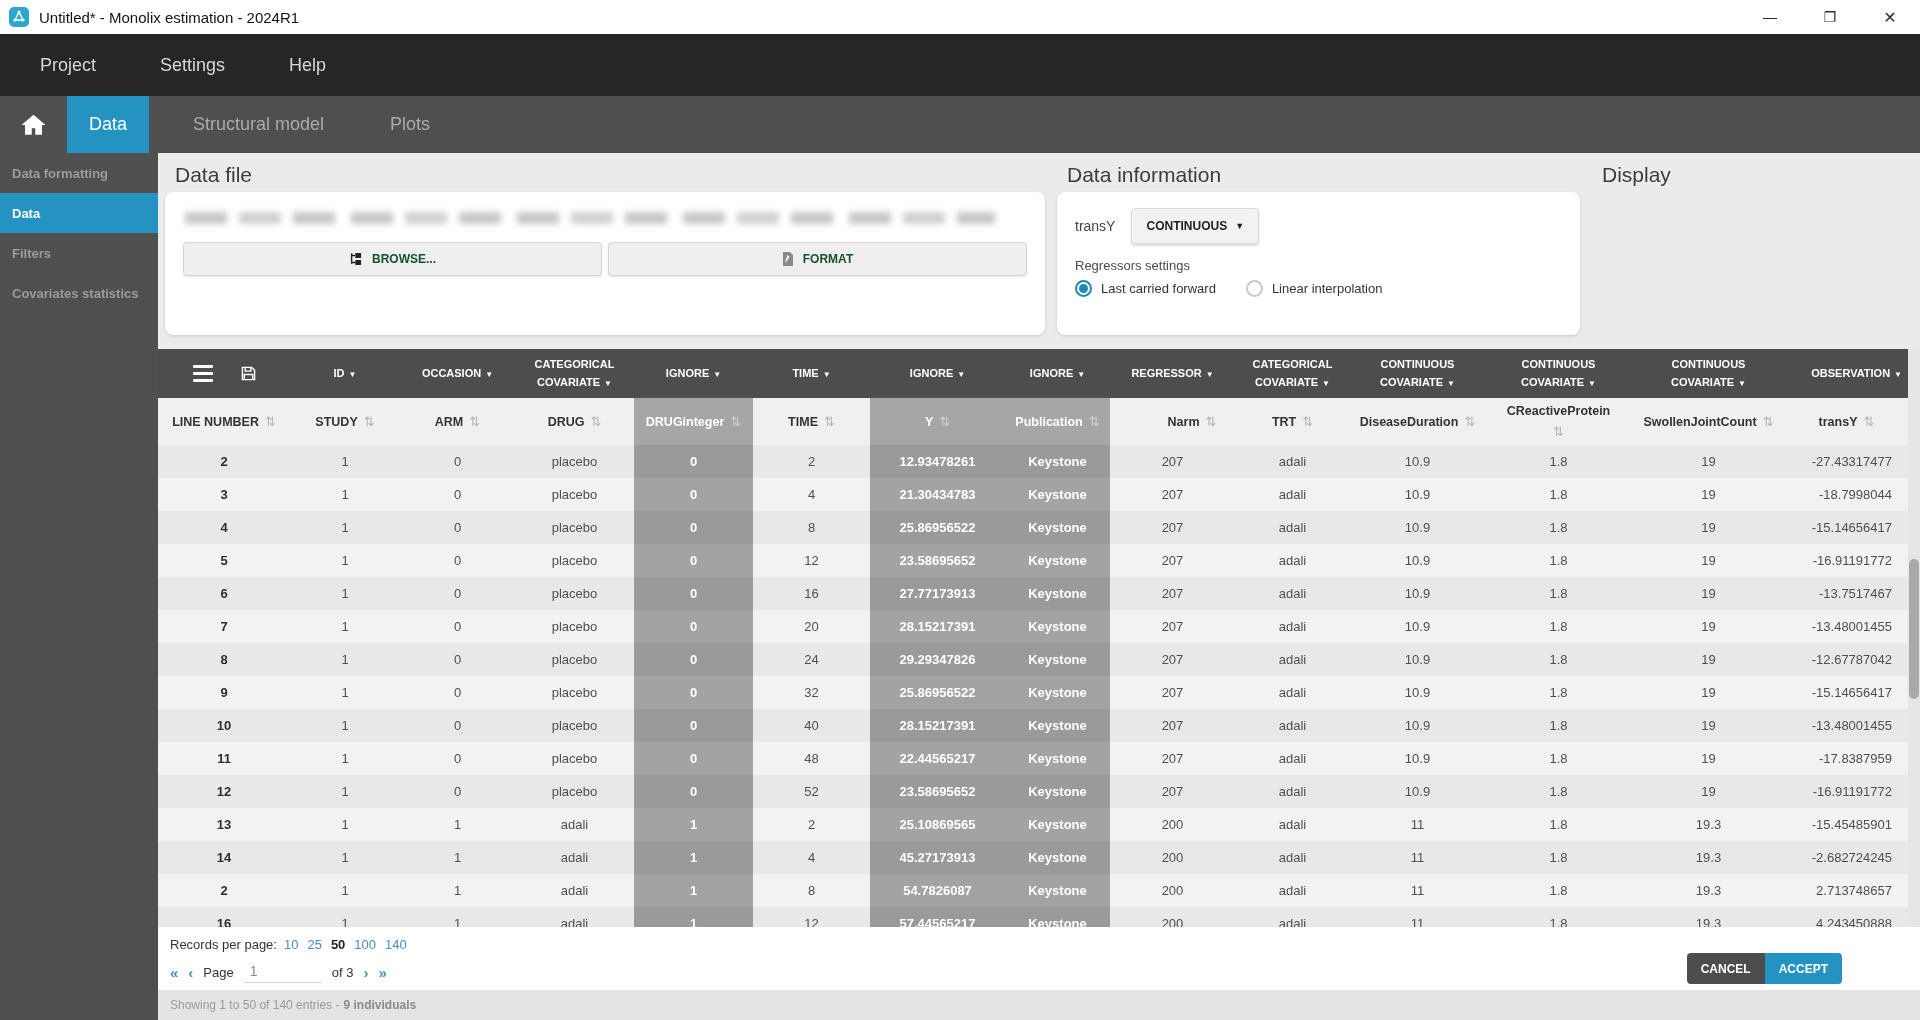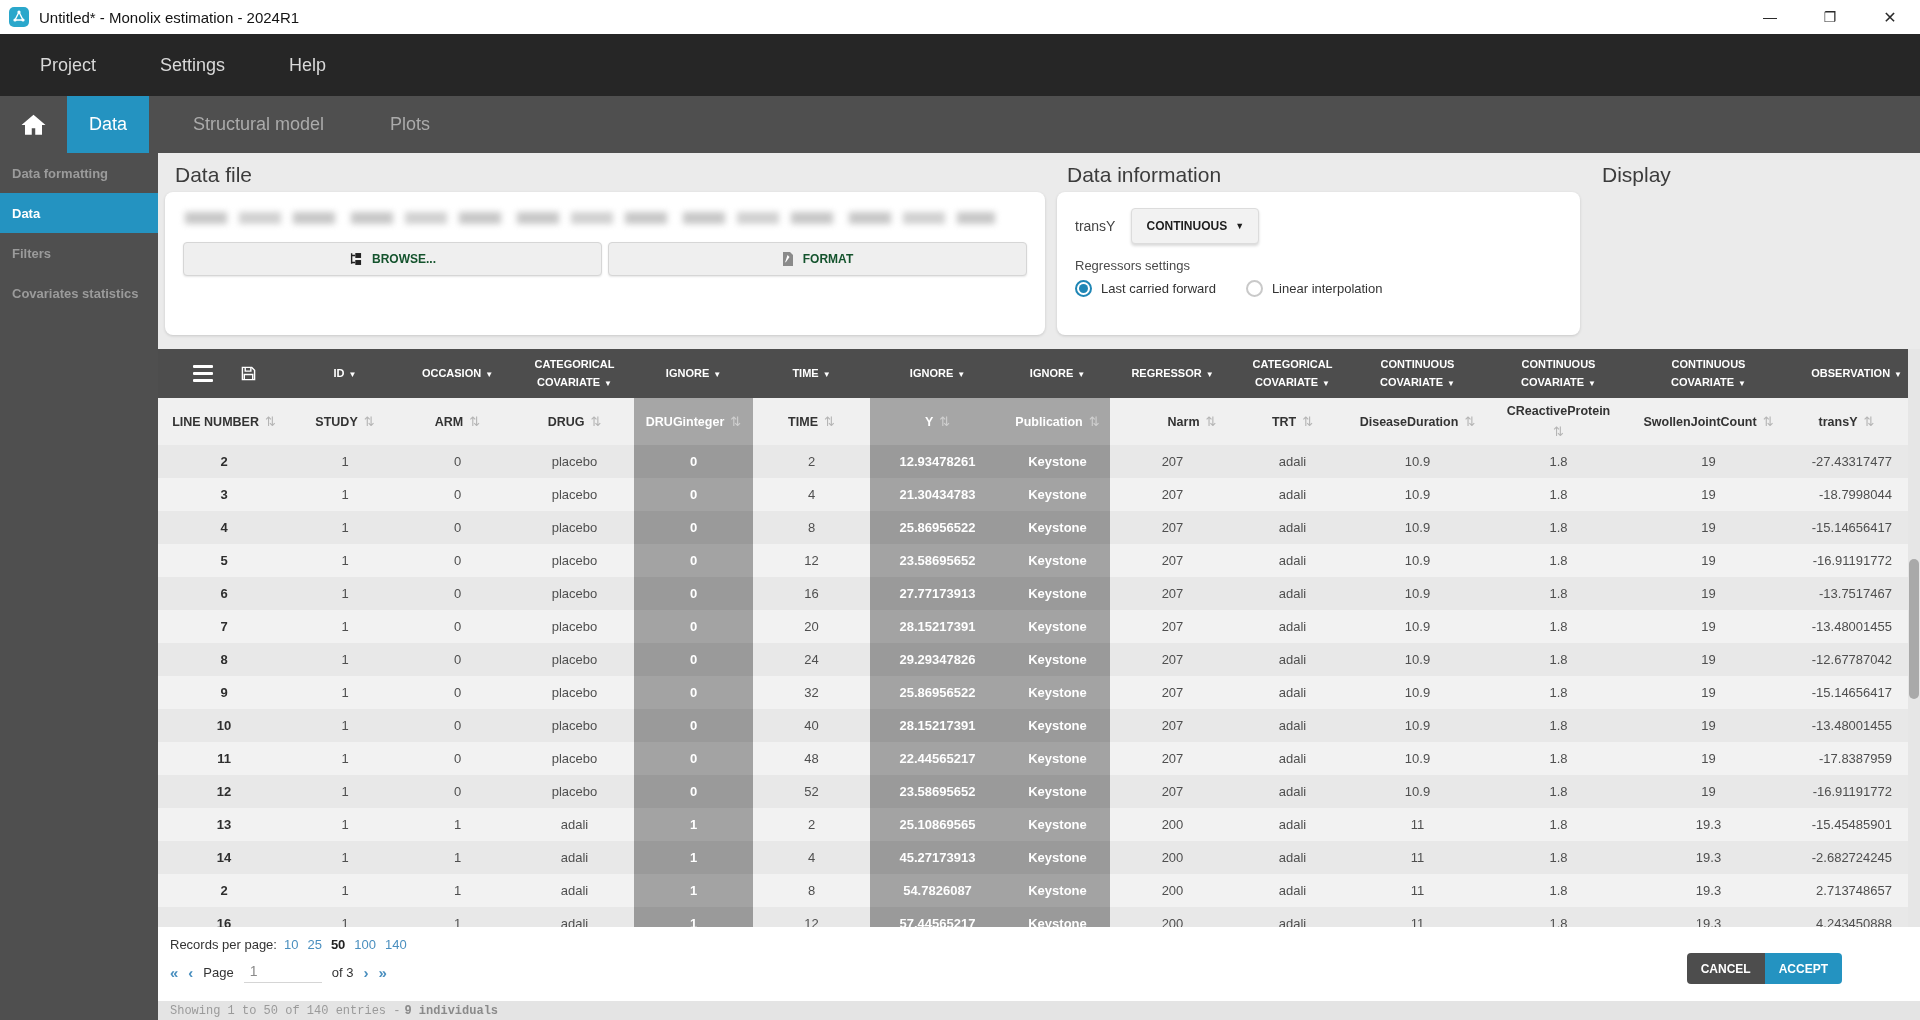--- a/index.html
+++ b/index.html
@@ -99,22 +99,22 @@
 
   
   .footer { position:relative; height:93px; background:#fff; }
   .records { padding:10px 0 0 12px; font-size:13px; color:#333; display:flex; gap:7px; }
   .rec-opt { color:#4a8fbf; }
   .rec-opt.selected { color:#222; font-weight:bold; }
   .pagination { display:flex; align-items:center; padding:9px 0 0 12px; font-size:13px; color:#333; gap:10px; }
   .pg-arrow { color:#4a8fbf; font-size:15px; font-weight:bold; }
   .page-input { width:78px; border:none; border-bottom:1px solid #d5d5d5; color:#8a8a8a; font-size:14px;
                 padding:2px 6px 3px; background:transparent; font-family:"Liberation Sans",sans-serif; }
-  .showing-bar { position:absolute; bottom:0; left:0; right:0; height:19px; background:#e4e4e4;
-                 display:flex; align-items:center; padding-left:12px; font-size:12px; color:#9a9a9a;font-family:Liberation Mono, monospace; }
+  .showing-bar { position:absolute; bottom:0; left:0; right:0; height:30px; background:#e4e4e4;
+                 display:flex; align-items:center; padding-left:12px; font-size:12px; color:#9a9a9a; }
   .showing-bold { font-weight:bold; margin-left:4px; color:#8a8a8a; }
   .action-btns { position:absolute; right:78px; top:26px; display:flex; }
   .btn-cancel { background:#4d4d4d; color:#fff; font-weight:bold; font-size:12px; height:31px; padding:0 14px;
                 border-radius:4px 0 0 4px; display:flex; align-items:center; }
   .btn-accept { background:#2493c1; color:#fff; font-weight:bold; font-size:12px; height:31px; padding:0 14px;
                 border-radius:0 4px 4px 0; display:flex; align-items:center; }
 </style>
 </head>
 <body>
 

